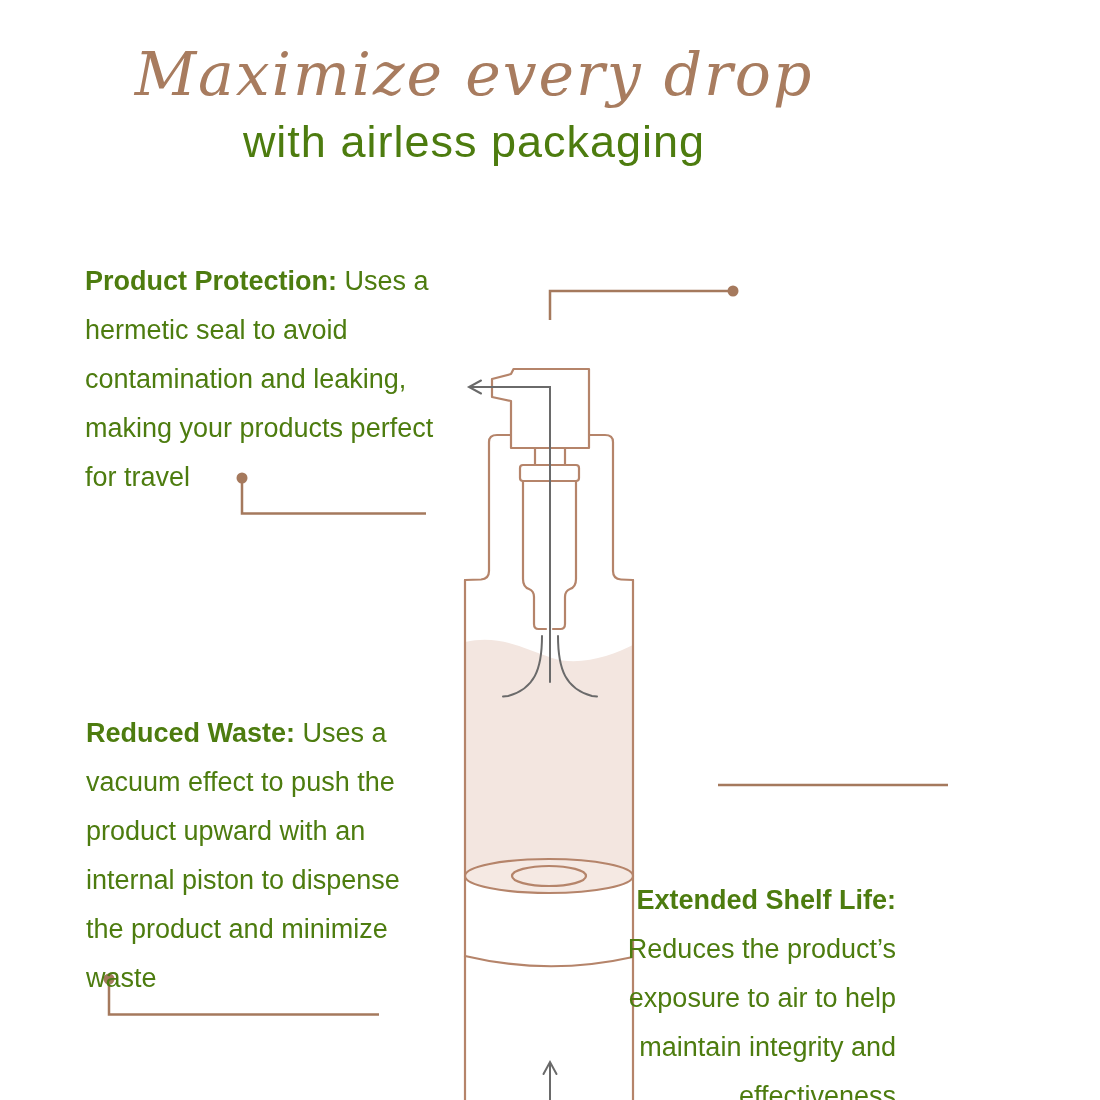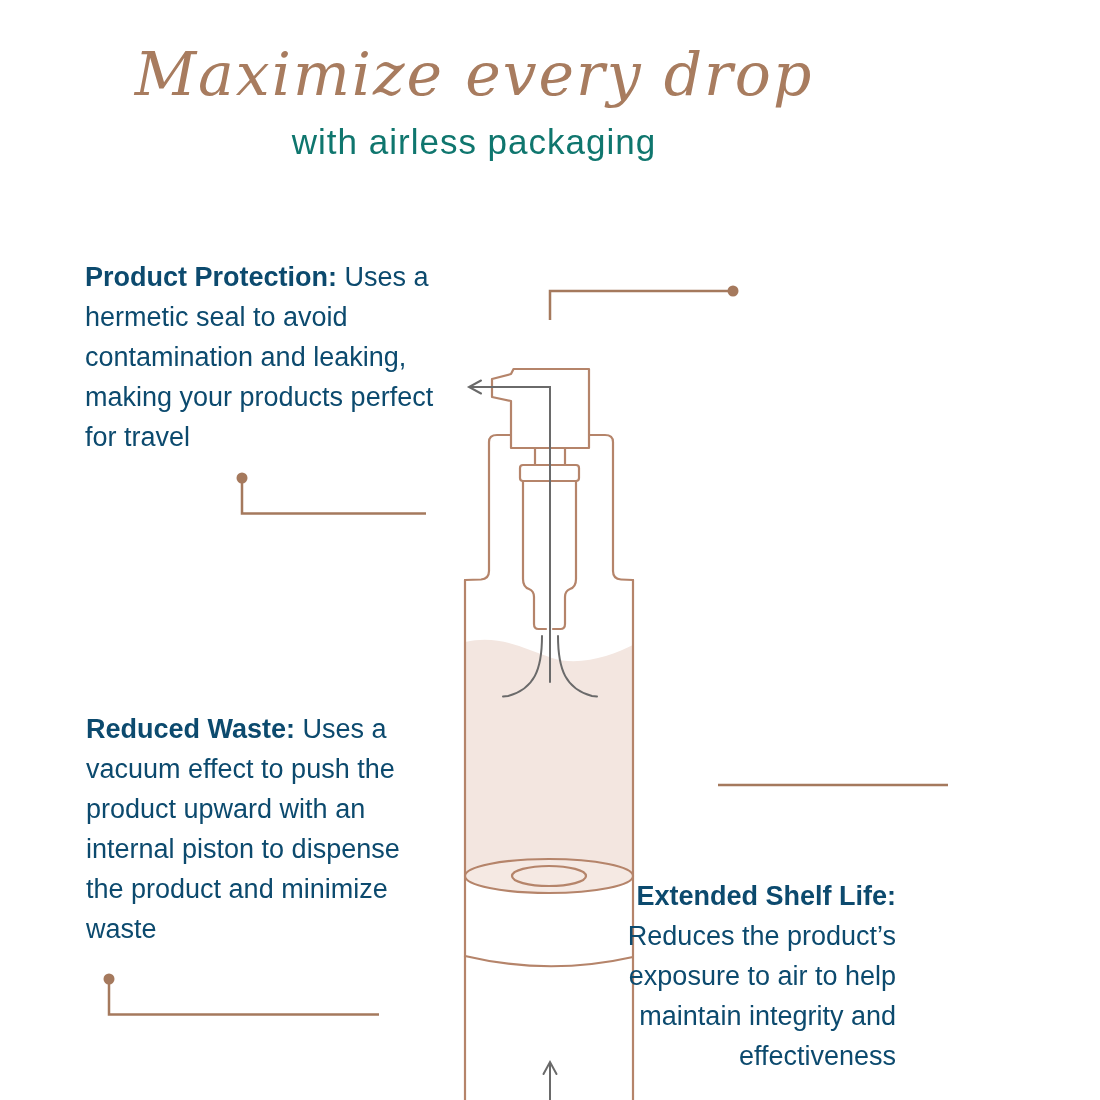--- a/index.html
+++ b/index.html
@@ -20,31 +20,31 @@
     font-weight:400;
     font-size:60px;
     line-height:80px;
     color:#a87c5f;
     letter-spacing:2px;
   }
   .title-sub{
     margin:0;
     font-family:"Liberation Sans",sans-serif;
     font-weight:400;
-    font-size:35px;
+    font-size:45px;
     line-height:56px;
-    color:#0f766e;
+    color:#4d7c0f;
     letter-spacing:1px;
   }
   .feature{position:absolute;z-index:1;}
   .feature p{
     margin:0;
     font-size:27px;
-    line-height:40px;
-    color:#0c4a6e;
+    line-height:49px;
+    color:#4d7c0f;
   }
   .feature strong{font-weight:700;}
   .f-product-protection{left:85px;top:229px;width:352px;text-align:left;}
   .f-precise-dispensing{right:52px;top:239px;width:292px;text-align:right;}
   .f-reduced-waste{left:86px;top:681px;width:322px;text-align:left;}
   .f-extended-shelf-life{right:52px;top:848px;width:296px;text-align:right;}
 </style>
 </head>
 <body>
 

